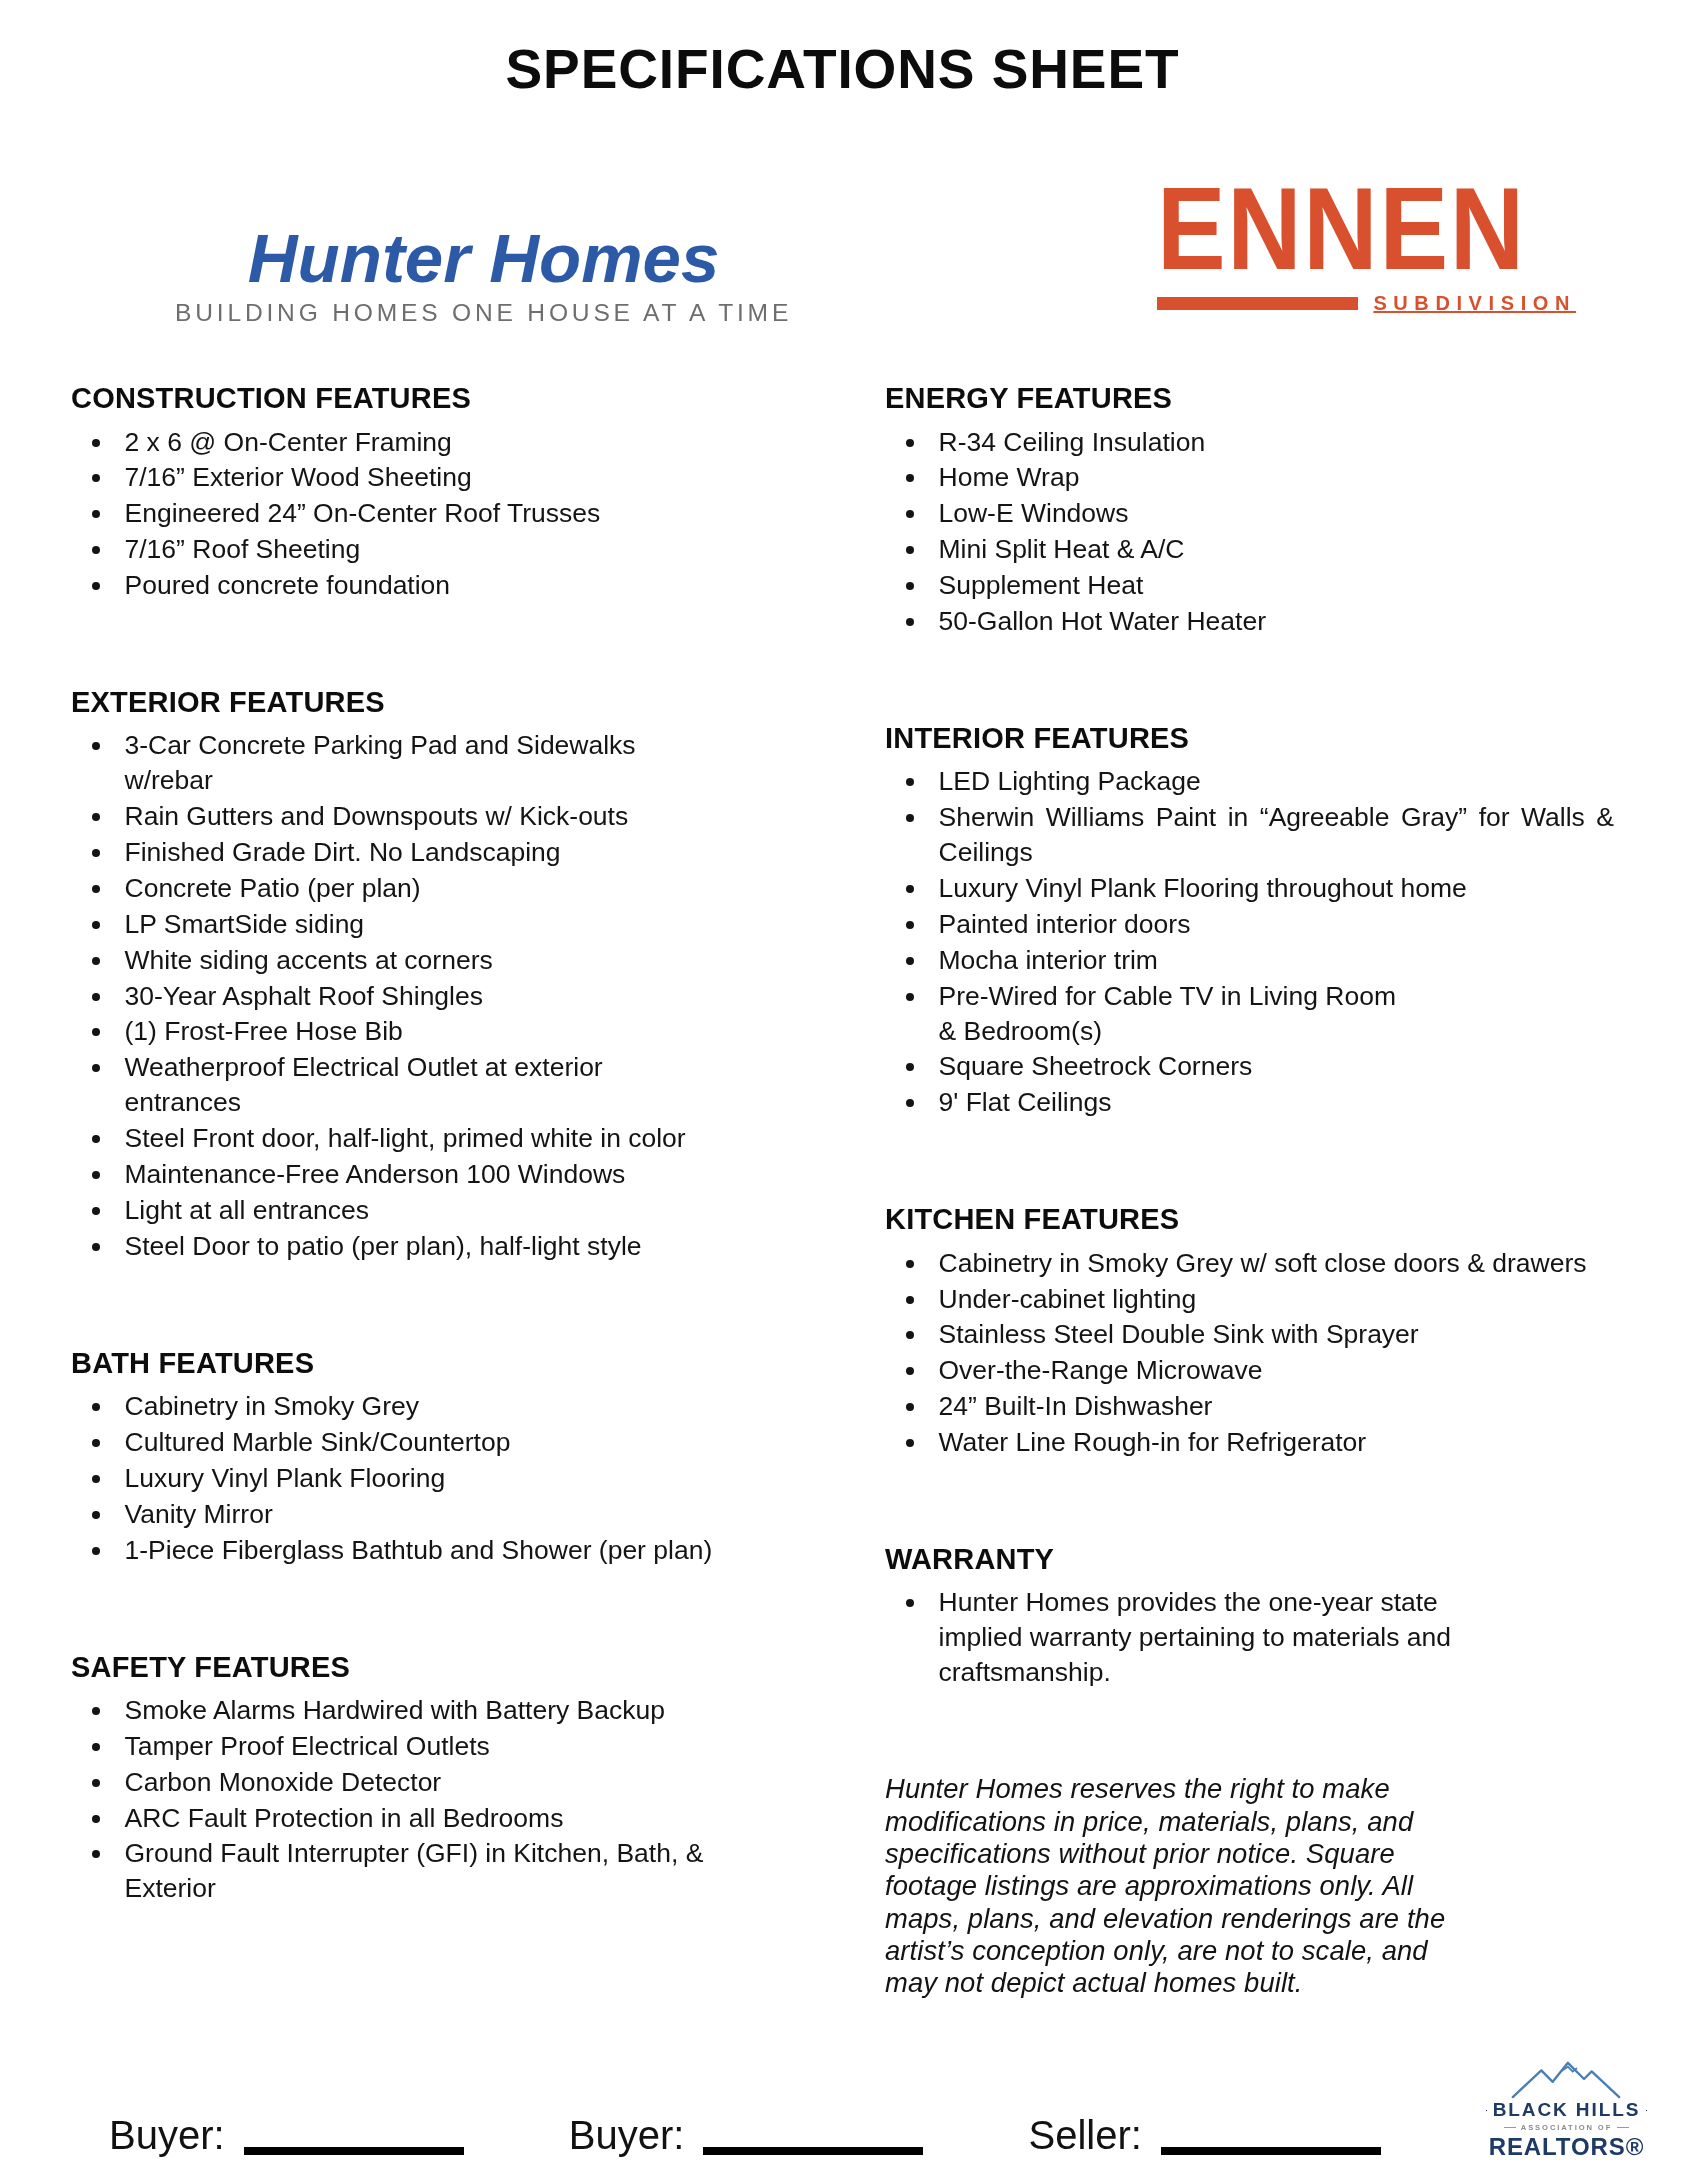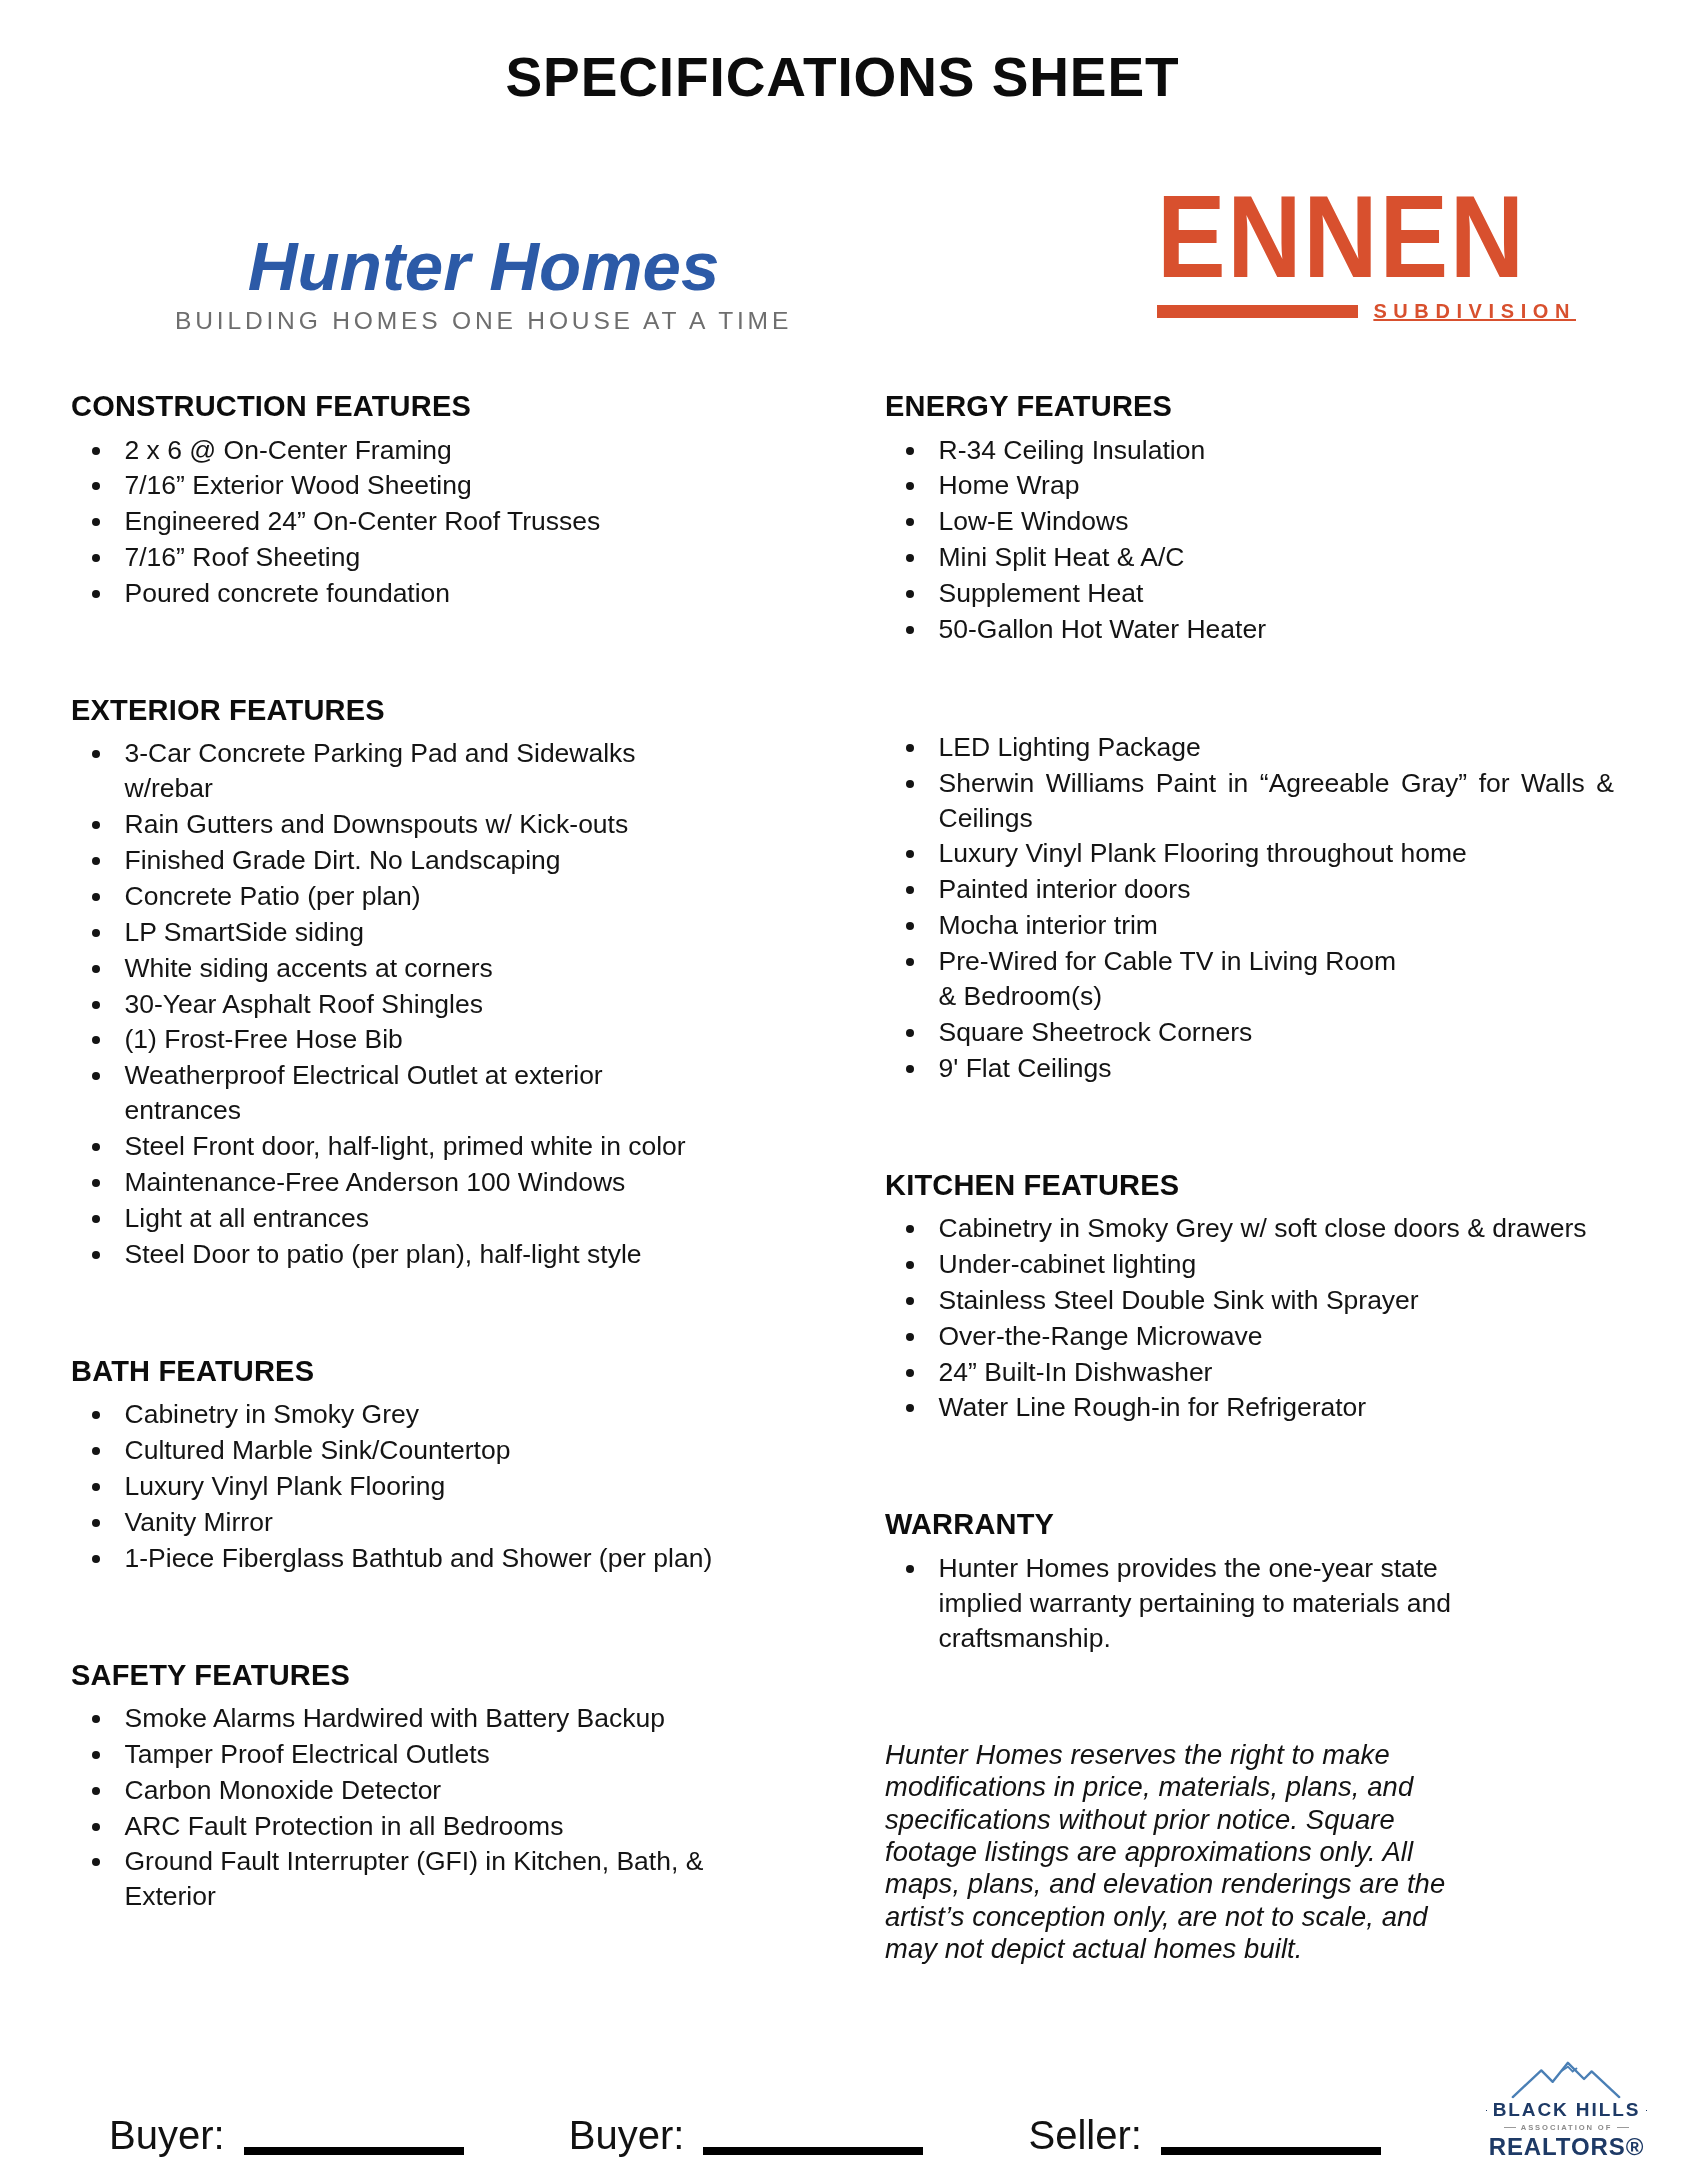--- a/index.html
+++ b/index.html
@@ -12,21 +12,21 @@
   *{box-sizing:border-box;}
   html,body{margin:0;padding:0;}
   body{
     width:1685px;height:2180px;
     background:#ffffff;
     font-family:"Liberation Sans",sans-serif;
     color:var(--ink);
     position:relative;
     overflow:hidden;
   }
-  .page{padding:28px 71px 0 71px;}
+  .page{padding:20px 71px 0 71px;}
 
   h1.doc-title{
     text-align:center;
     font-size:55px;
     font-weight:bold;
     letter-spacing:0.9px;
     margin:17px 0 23px 0;
     color:#0c0c0c;
   }
 
@@ -269,20 +269,21 @@
           <ul>
             <li>R-34 Ceiling Insulation</li>
             <li>Home Wrap</li>
             <li>Low-E Windows</li>
             <li>Mini Split Heat &amp; A/C</li>
             <li>Supplement Heat</li>
             <li>50-Gallon Hot Water Heater</li>
           </ul>
         </section>
         <section class="feat">
+          <h2>INTERIOR FEATURES</h2>
           <ul>
             <li>LED Lighting Package</li>
             <li class="justify">Sherwin Williams Paint in “Agreeable Gray” for Walls &amp; Ceilings</li>
             <li>Luxury Vinyl Plank Flooring throughout home</li>
             <li>Painted interior doors</li>
             <li>Mocha interior trim</li>
             <li>Pre-Wired for Cable TV in Living Room
 &amp; Bedroom(s)</li>
             <li>Square Sheetrock Corners</li>
             <li>9' Flat Ceilings</li>

